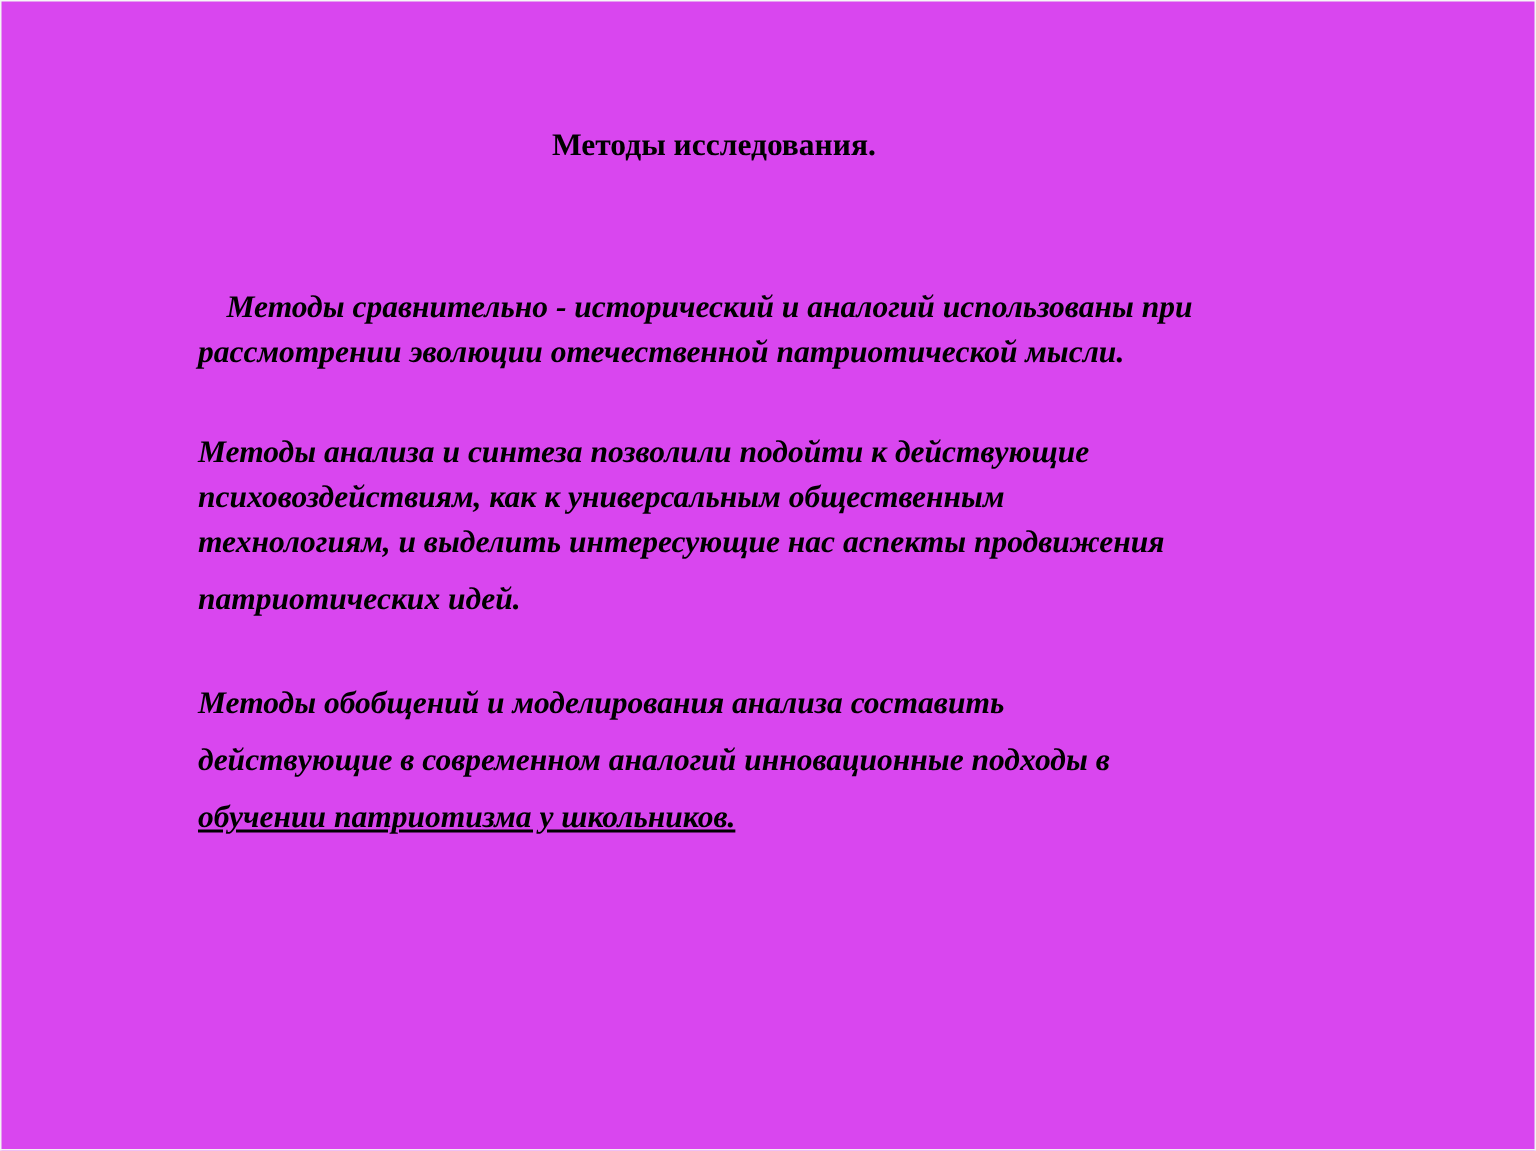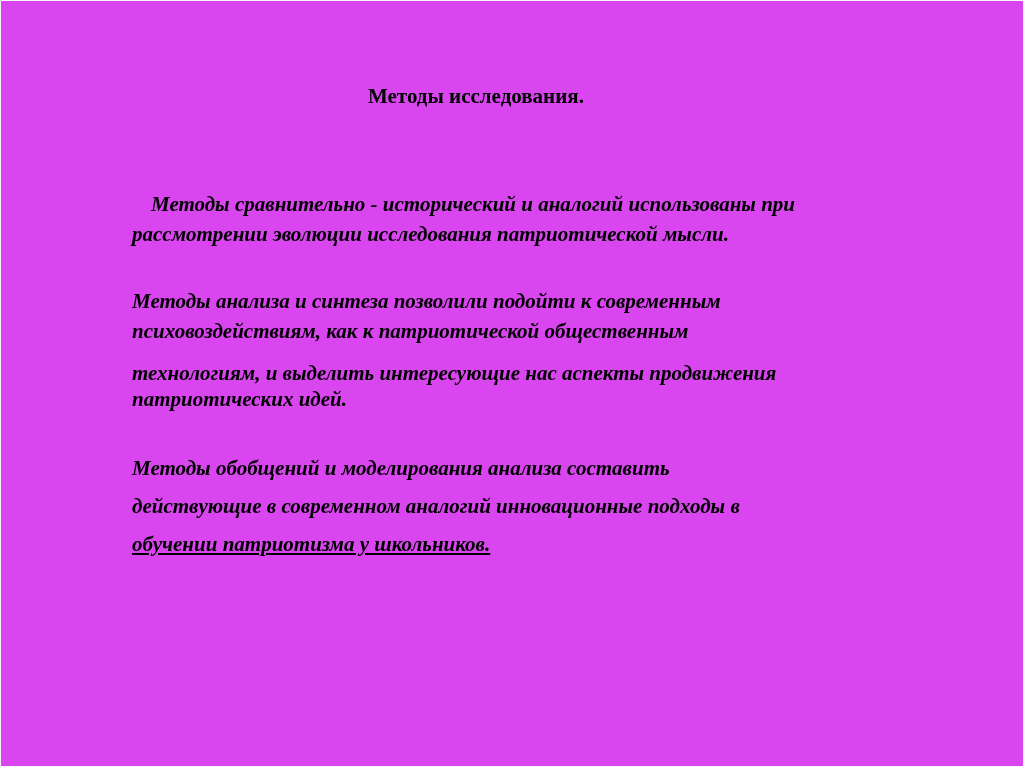--- a/index.html
+++ b/index.html
@@ -52,27 +52,27 @@
   </style>
 </head>
 <body>
 
 <div class="slide">
 
   <div class="title">Методы исследования.</div>
 
   <div class="para" style="top:191px;">
     <span class="line" style="top:0; left:19px;">Методы сравнительно - исторический и аналогий использованы при</span>
-    <span class="line" style="top:30px;">рассмотрении эволюции исследования патриотической мысли.</span>
+    <span class="line" style="top:30px;">рассмотрении эволюции отечественной патриотической мысли.</span>
   </div>
 
   <div class="para" style="top:288px;">
-    <span class="line" style="top:0;">Методы анализа и синтеза позволили подойти к современным</span>
-    <span class="line" style="top:30px;">психовоздействиям, как к патриотической общественным</span>
-    <span class="line" style="top:72px;text-align:right;">технологиям, и выделить интересующие нас аспекты продвижения</span>
+    <span class="line" style="top:0;">Методы анализа и синтеза позволили подойти к действующие</span>
+    <span class="line" style="top:30px;">психовоздействиям, как к универсальным общественным</span>
+    <span class="line" style="top:60px;text-align:right;">технологиям, и выделить интересующие нас аспекты продвижения</span>
     <span class="line" style="top:98px;">патриотических идей.</span>
   </div>
 
   <div class="para" style="top:455px;">
     <span class="line" style="top:0;">Методы обобщений и моделирования анализа составить</span>
     <span class="line" style="top:38px;">действующие в современном аналогий инновационные подходы в</span>
     <span class="line" style="top:76px;text-decoration:underline;">обучении патриотизма у школьников.</span>
   </div>
 
 </div>

